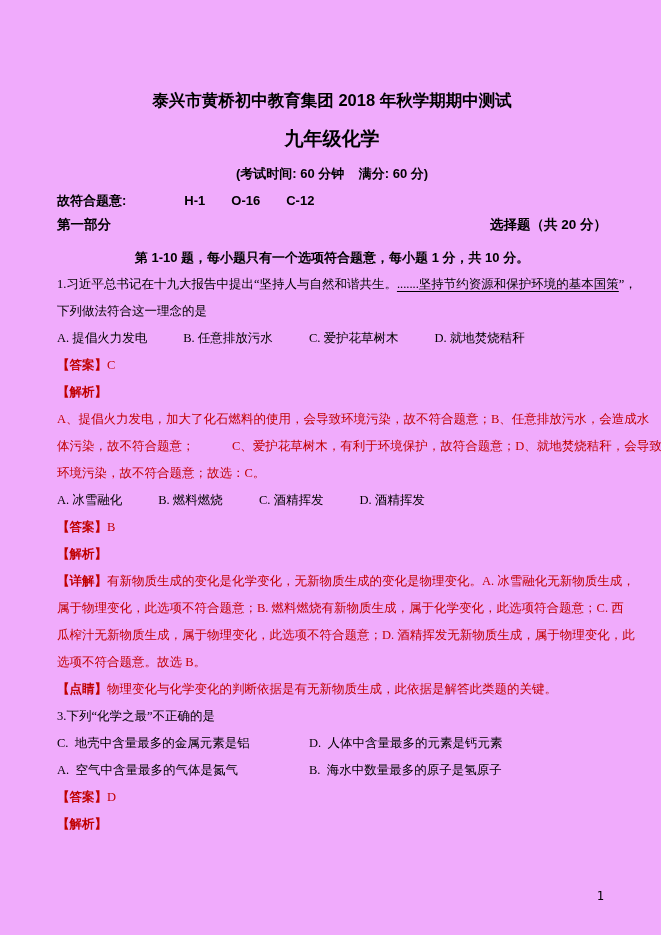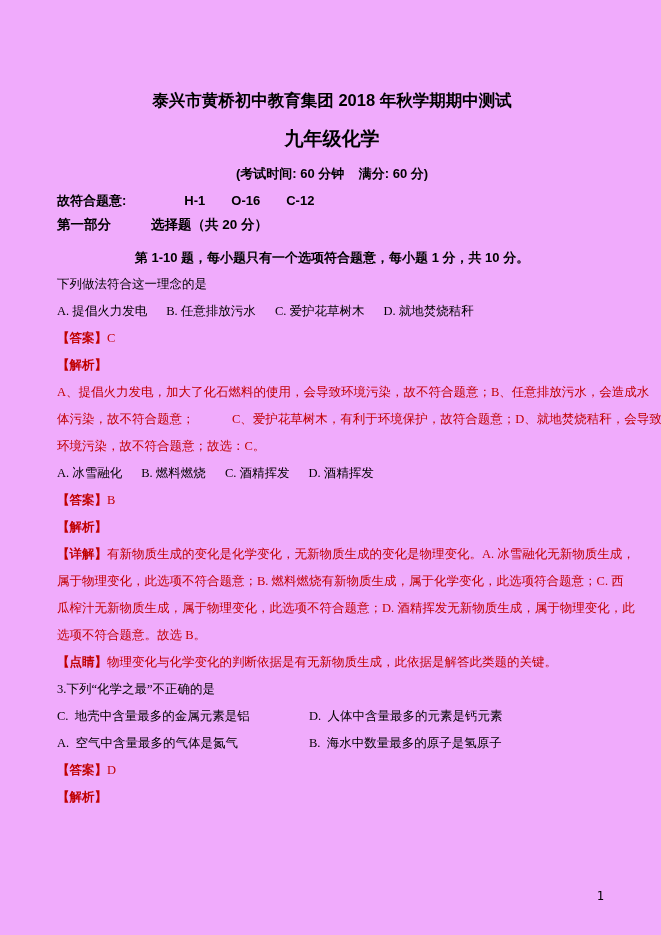--- a/index.html
+++ b/index.html
@@ -28,33 +28,33 @@
     white-space:pre;
   }
   .atomic-row {
     display:flex; align-items:baseline; margin-top:9px; line-height:18px;
     font-weight:bold; font-size:13px;
     font-family:"Liberation Sans","DejaVu Sans",sans-serif;
   }
   .atomic-row .lbl { margin-right:58px; }
   .atomic-row .val { margin-right:26px; }
   .section-heading {
-    display:flex; justify-content:flex-start; gap:40px; margin-top:6px; line-height:18px;
+    display:flex; justify-content:space-between; gap:40px; margin-top:6px; line-height:18px;
     font-weight:bold; font-size:13.5px;
     font-family:"Liberation Sans","DejaVu Sans",sans-serif;
   }
   .instructions {
     font-weight:bold; font-size:13px; line-height:27px; margin-top:10px;
     font-family:"Liberation Sans","DejaVu Sans",sans-serif;
     white-space:nowrap;
     text-align:center;
   }
 
   .line { font-size:12.5px; line-height:27px; white-space:pre; }
-  .opts { display:flex; gap:19px; font-size:12.5px; line-height:27px; white-space:pre; }
+  .opts { display:flex; gap:36px; font-size:12.5px; line-height:27px; white-space:pre; }
   .opts-grid {
     display:grid; grid-template-columns:252px auto;
     font-size:12.5px; line-height:27px; white-space:pre;
   }
   .red { color:var(--red,#c00000); }
   .lbl-b { font-weight:bold; }
   .u { text-decoration:underline; text-underline-offset:3px; }
 
   .page-number {
     position:absolute; right:57px; bottom:32px;
@@ -80,20 +80,21 @@
     </div>
 
     <div class="section-heading">
       <span>第一部分</span>
       <span>选择题（共 20 分）</span>
     </div>
 
     <div class="instructions">第 1-10 题，每小题只有一个选项符合题意，每小题 1 分，共 10 分。</div>
 
     <div>
+      <div class="line"><span>1.习近平总书记在十九大报告中提出“坚持人与自然和谐共生。</span><span class="u">.......坚持节约资源和保护环境的基本国策</span><span>”，</span></div>
       <div class="line">下列做法符合这一理念的是</div>
       <div class="opts">
         <span>A. 提倡火力发电</span>
         <span>B. 任意排放污水</span>
         <span>C. 爱护花草树木</span>
         <span>D. 就地焚烧秸秆</span>
       </div>
       <div class="line red"><span class="lbl-b">【答案】</span><span>C</span></div>
       <div class="line red lbl-b">【解析】</div>
       <div class="line red">A、提倡火力发电，加大了化石燃料的使用，会导致环境污染，故不符合题意；B、任意排放污水，会造成水</div>

